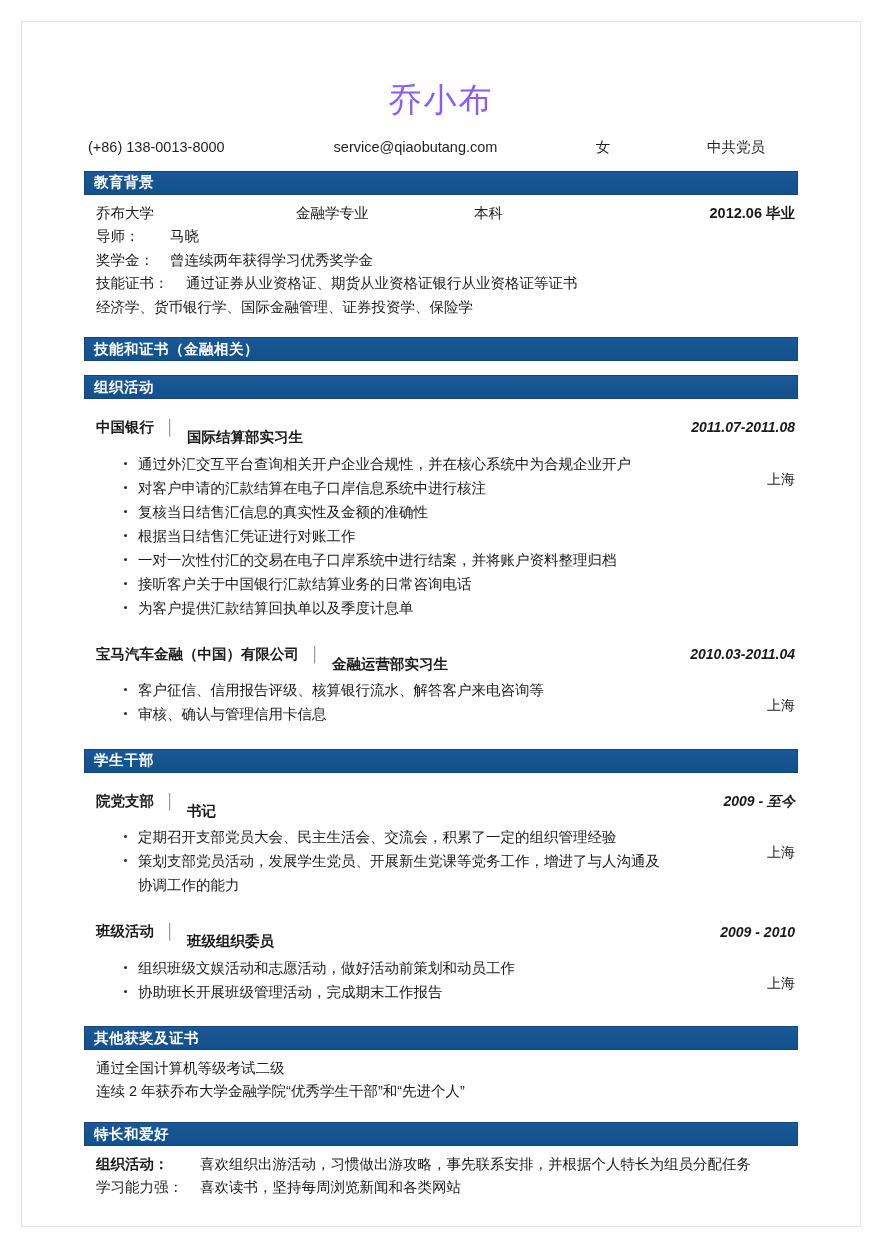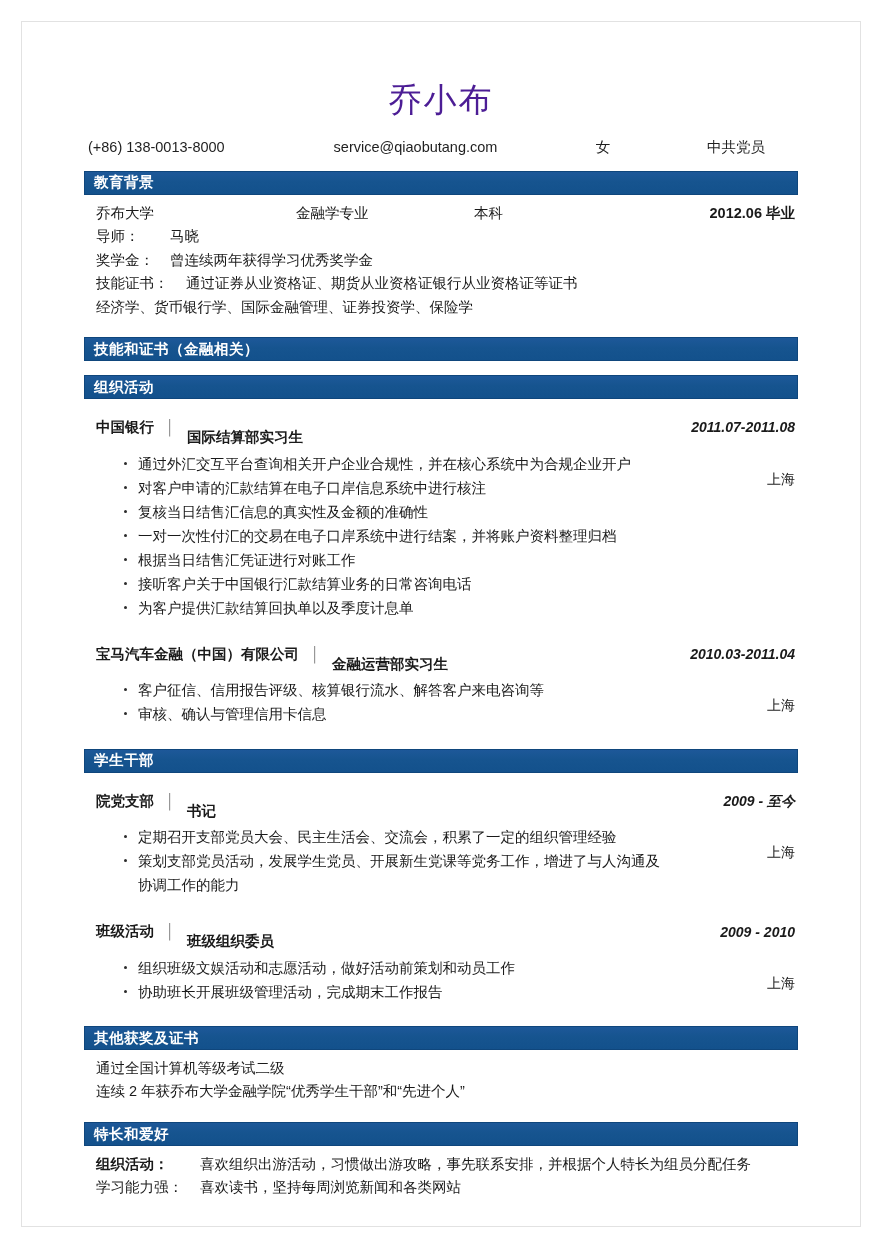--- a/index.html
+++ b/index.html
@@ -29,21 +29,21 @@
     padding: 0 62px;
     box-sizing: border-box;
   }
 
   
   .name {
     text-align: center;
     font-size: 33px;
     font-weight: 400;
     letter-spacing: 2px;
-    color: #4c1d95;
+    color: #8b5cf6;
     margin-top: 58px;
     line-height: 1.2;
   }
   .contact-row {
     display: flex;
     align-items: baseline;
     margin-top: 18px;
     font-size: 14.5px;
     color: #1f1f1f;
     padding: 0 4px;
@@ -212,22 +212,22 @@
             <span class="exp-div">│</span>
             <span class="exp-role">国际结算部实习生</span>
             <span class="exp-spacer"></span>
             <span class="exp-date">2011.07-2011.08</span>
           </div>
           <div class="exp-body">
             <ul class="bullets">
               <li>通过外汇交互平台查询相关开户企业合规性，并在核心系统中为合规企业开户</li>
               <li>对客户申请的汇款结算在电子口岸信息系统中进行核注</li>
               <li>复核当日结售汇信息的真实性及金额的准确性</li>
+              <li>根据当日结售汇凭证进行对账工作</li>
               <li>一对一次性付汇的交易在电子口岸系统中进行结案，并将账户资料整理归档</li>
-              <li>根据当日结售汇凭证进行对账工作</li>
               <li>接听客户关于中国银行汇款结算业务的日常咨询电话</li>
               <li>为客户提供汇款结算回执单以及季度计息单</li>
             </ul>
             <div class="side-col">
               <div class="exp-loc">上海</div>
             </div>
           </div>
         </div>
         <div class="spacer-sm"></div>
         <div class="exp-block">

